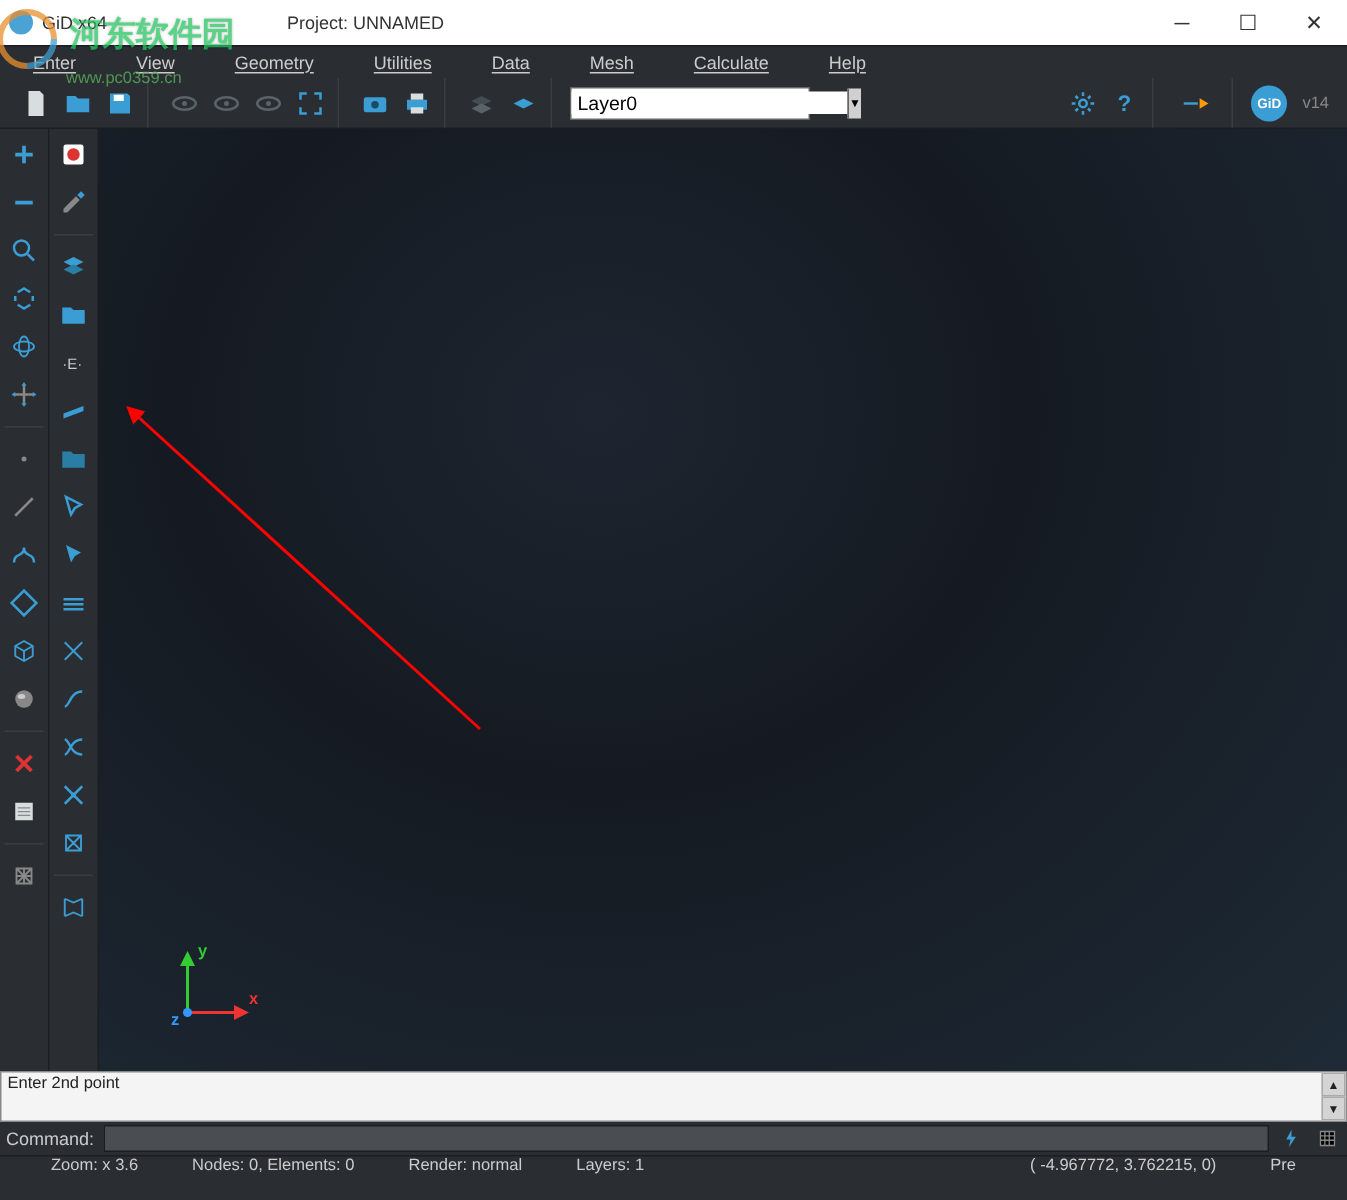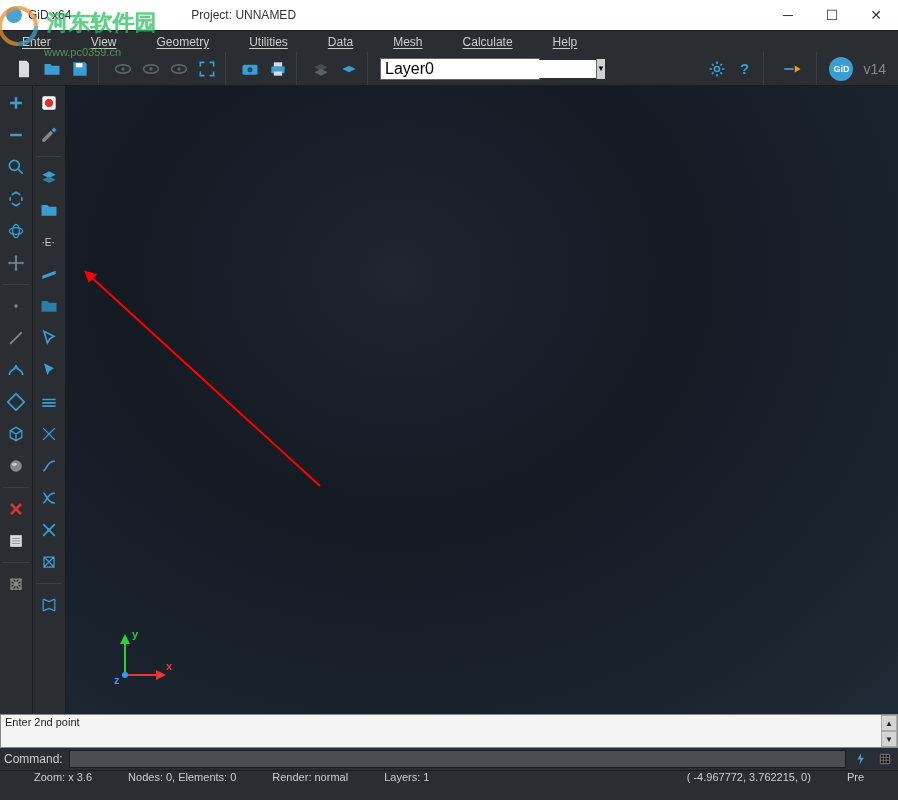--- a/index.html
+++ b/index.html
@@ -16,25 +16,25 @@
 .menubar span { padding: 2px 8px; cursor: pointer; }
 .menubar .mn-underline { text-decoration: underline; text-underline-offset: 2px; }
 
 .toolbar { height: 34px; background: #2a2e33; display: flex; align-items: center; padding: 0 6px; gap: 6px; border-bottom: 1px solid #1a1d21; }
 .tb-group { display: flex; align-items: center; gap: 4px; padding: 0 6px; border-right: 1px solid #3a3e43; height: 100%; }
 .tb-group:last-child { border-right: none; }
 .tb-btn { width: 24px; height: 24px; display: flex; align-items: center; justify-content: center; cursor: pointer; border-radius: 2px; }
 .tb-btn svg { width: 20px; height: 20px; }
 
 .layer-combo { display: flex; align-items: center; background: #fff; height: 22px; width: 160px; border: 1px solid #666; }
-.layer-combo input { flex: 1; border: none; outline: none; font-size: 16px; padding: 0 4px; background: #fff; }
+.layer-combo input { flex: 1; border: none; outline: none; font-size: 13px; padding: 0 4px; background: #fff; }
 .layer-combo .combo-btn { width: 16px; height: 100%; background: #d0d0d0; display: flex; align-items: center; justify-content: center; font-size: 8px; border-left: 1px solid #666; }
 
 .gid-chip { width: 24px; height: 24px; border-radius: 50%; background: #3a9dd4; color: #fff; font-size: 9px; display: flex; align-items: center; justify-content: center; font-weight: bold; }
-.ver-label { color: #888; font-size: 14px; margin-left: 6px; }
+.ver-label { color: #888; font-size: 11px; margin-left: 6px; }
 
 .main-area { display: flex; height: 628px; }
 .sidebar { width: 33px; background: #2a2e33; display: flex; flex-direction: column; align-items: center; padding: 4px 0; gap: 6px; border-right: 1px solid #1a1d21; }
 .sidebar2 { width: 33px; background: #2a2e33; display: flex; flex-direction: column; align-items: center; padding: 4px 0; gap: 6px; border-right: 1px solid #1a1d21; }
 .sb-btn { width: 26px; height: 26px; display: flex; align-items: center; justify-content: center; cursor: pointer; border-radius: 2px; }
 .sb-btn svg { width: 20px; height: 20px; }
 .sb-sep { width: 80%; height: 1px; background: #3a3e43; margin: 2px 0; }
 
 .viewport { flex: 1; position: relative; background: radial-gradient(ellipse at 40% 30%, #1e2530 0%, #151a22 40%, #1e2a35 100%); overflow: hidden; }
 .axis-gizmo { position: absolute; left: 48px; bottom: 28px; width: 60px; height: 60px; }

